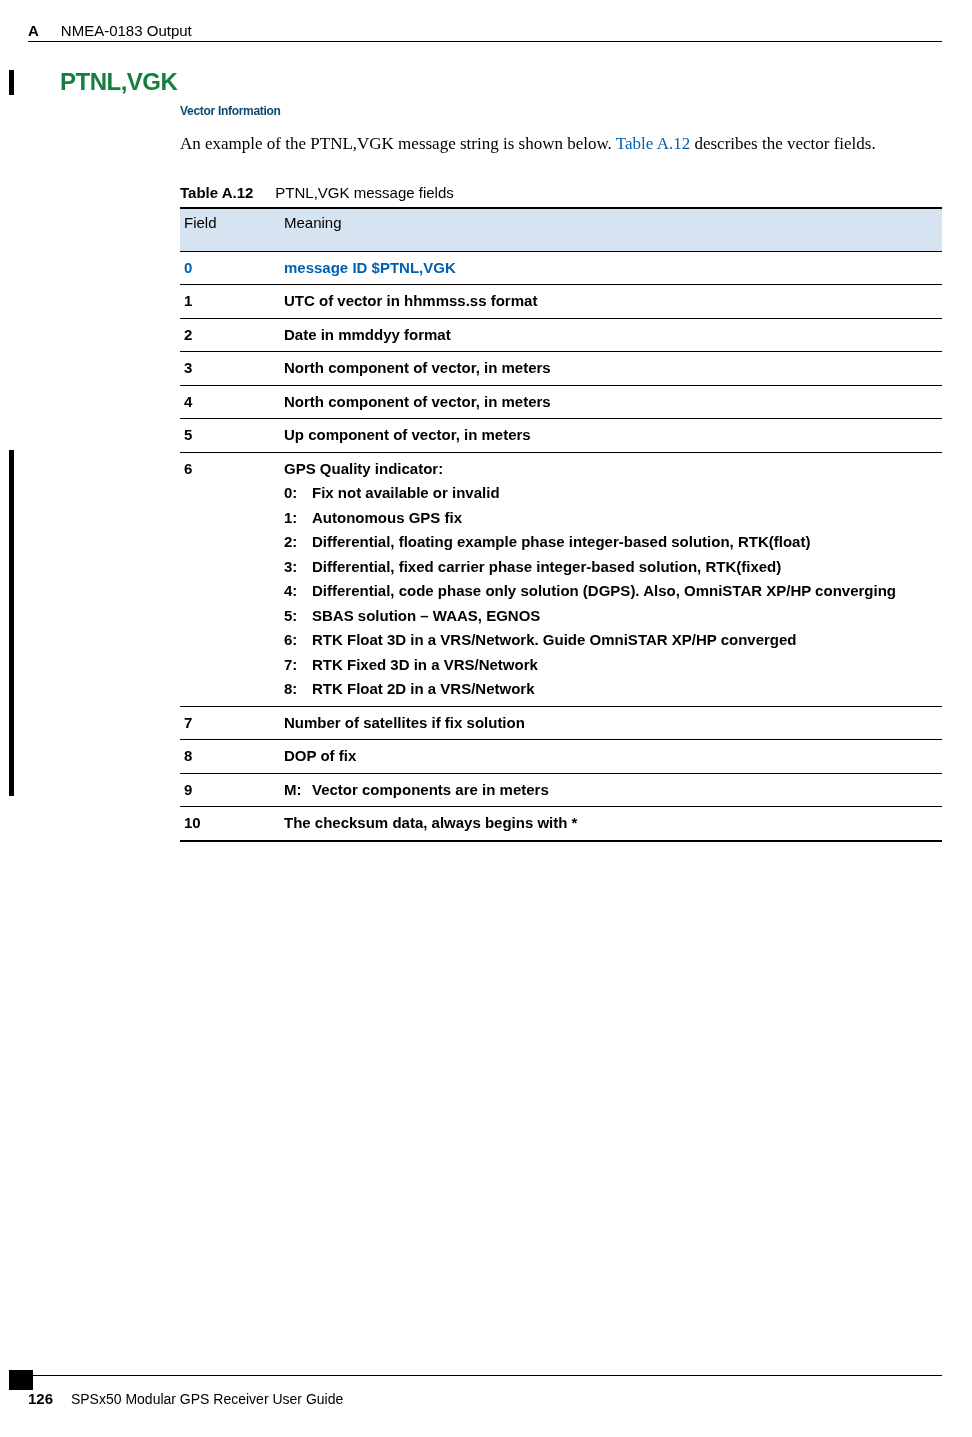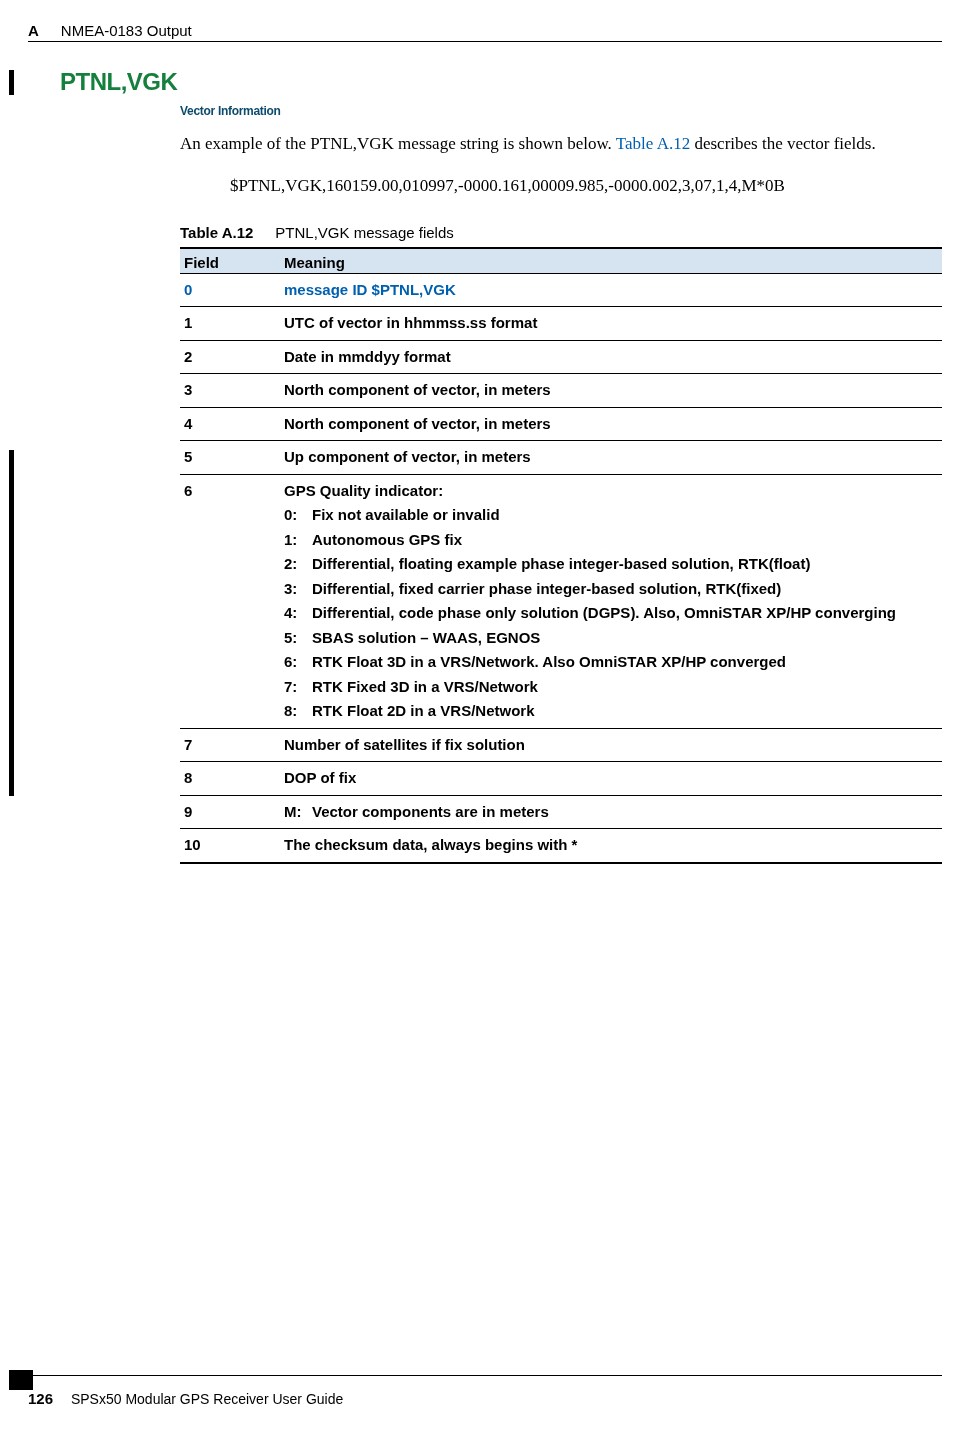--- a/index.html
+++ b/index.html
@@ -90,22 +90,22 @@
     font-family: Arial, Helvetica, sans-serif;
     font-size: 15px;
     border-collapse: collapse;
     margin-left: 120px;
     margin-top: 6px;
     width: 762px;
   }
   table.fields thead th {
     background: #d6e3f0;
     text-align: left;
-    font-weight: bold;
-    padding: 5px 8px 2px 4px;
+    font-weight: normal;
+    padding: 5px 8px 20px 4px;
     border-top: 2px solid #000;
     border-bottom: 1px solid #000;
   }
   table.fields td {
     vertical-align: top;
     padding: 5px 8px 5px 4px;
     border-bottom: 1px solid #000;
     font-weight: bold;
     line-height: 1.5;
   }
@@ -155,21 +155,20 @@
 
 <div class="content">
 
   <h1 class="section-title">PTNL,VGK</h1>
   <h2 class="sub-title">Vector Information</h2>
 
   <p class="body-text">
     <span>An example of the PTNL,VGK message string is shown below. </span><span class="link">Table A.12</span><span> describes the vector fields.</span>
   </p>
 
-  <p class="example">$PTNL,VGK,160159.00,010997,-0000.161,00009.985,-0000.002,3,07,1,4,M*0B</p>
 
   <p class="table-caption">
     <span class="tbl">Table A.12</span><span>PTNL,VGK message fields</span>
   </p>
 
   <table class="fields">
     <thead>
       <tr>
         <th class="fnum">Field</th>
         <th>Meaning</th>
@@ -224,21 +223,21 @@
             <div class="qi">
                 <span class="qn">4:</span>
                 <span class="qd">Differential, code phase only solution (DGPS). Also, OmniSTAR XP/HP converging</span>
               </div>
             <div class="qi">
                 <span class="qn">5:</span>
                 <span class="qd">SBAS solution – WAAS, EGNOS</span>
               </div>
             <div class="qi">
                 <span class="qn">6:</span>
-                <span class="qd">RTK Float 3D in a VRS/Network. Also OmniSTAR XP/HP converged</span>
+                <span class="qd">RTK Float 3D in a VRS/Network. Guide OmniSTAR XP/HP converged</span>
               </div>
             <div class="qi">
                 <span class="qn">7:</span>
                 <span class="qd">RTK Fixed 3D in a VRS/Network</span>
               </div>
             <div class="qi">
                 <span class="qn">8:</span>
                 <span class="qd">RTK Float 2D in a VRS/Network</span>
               </div>
           </div>

